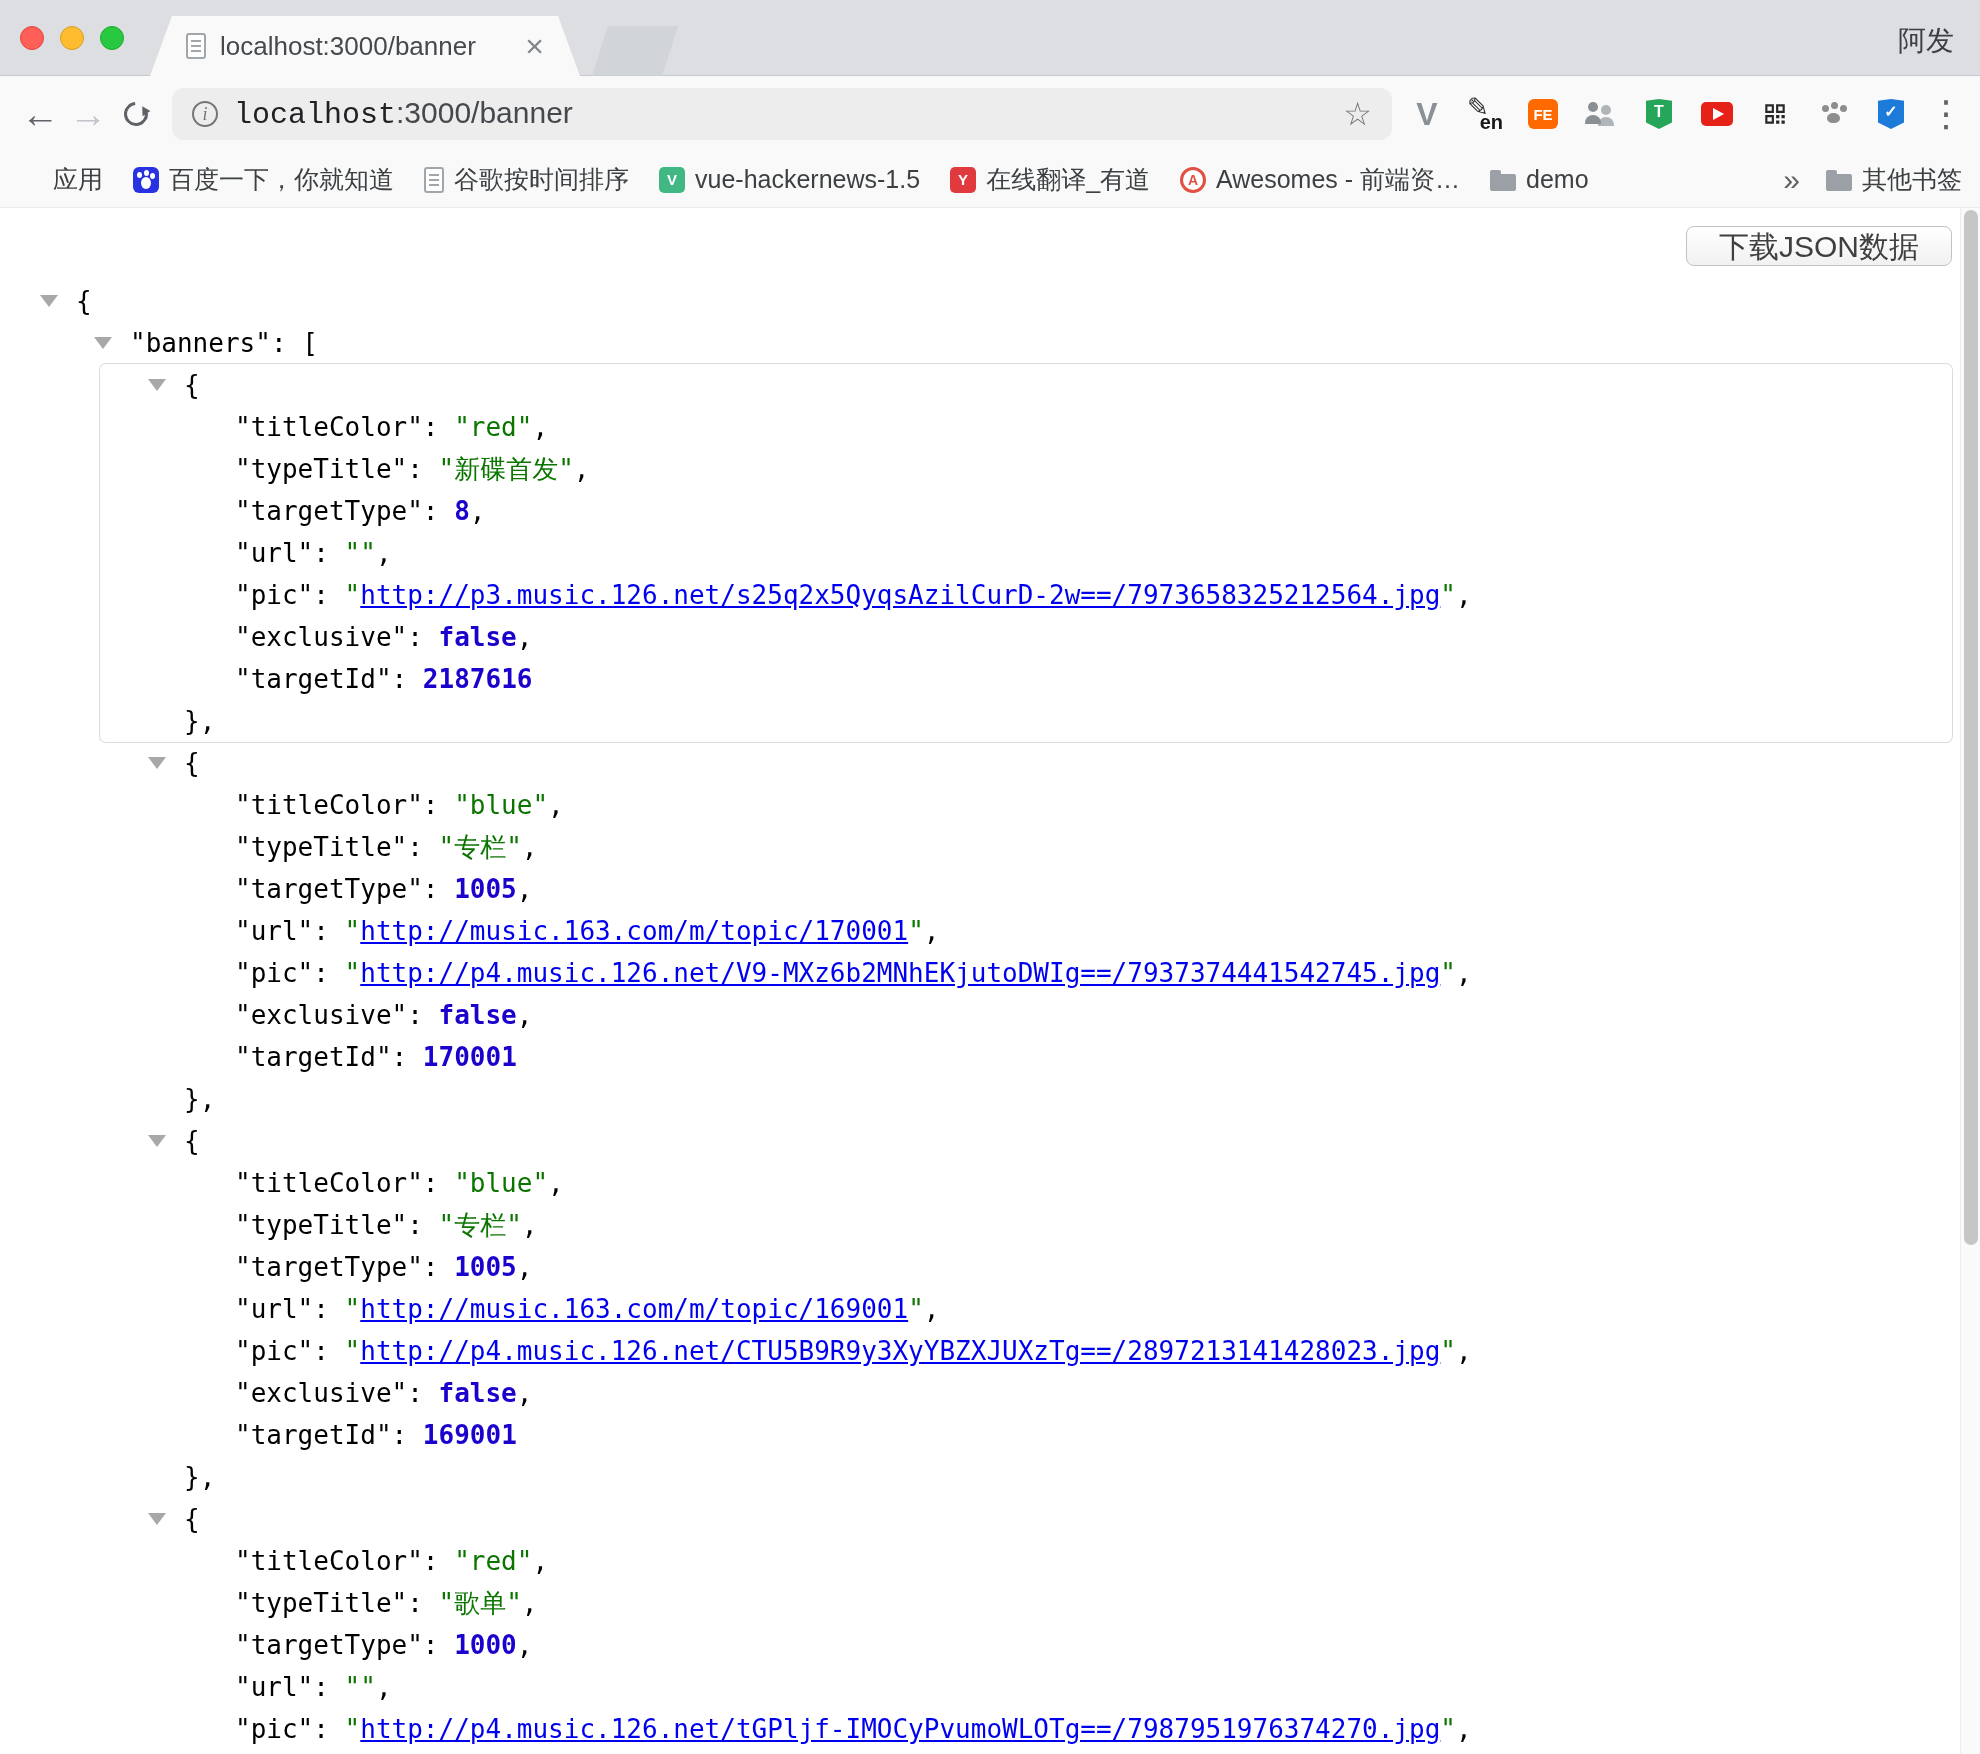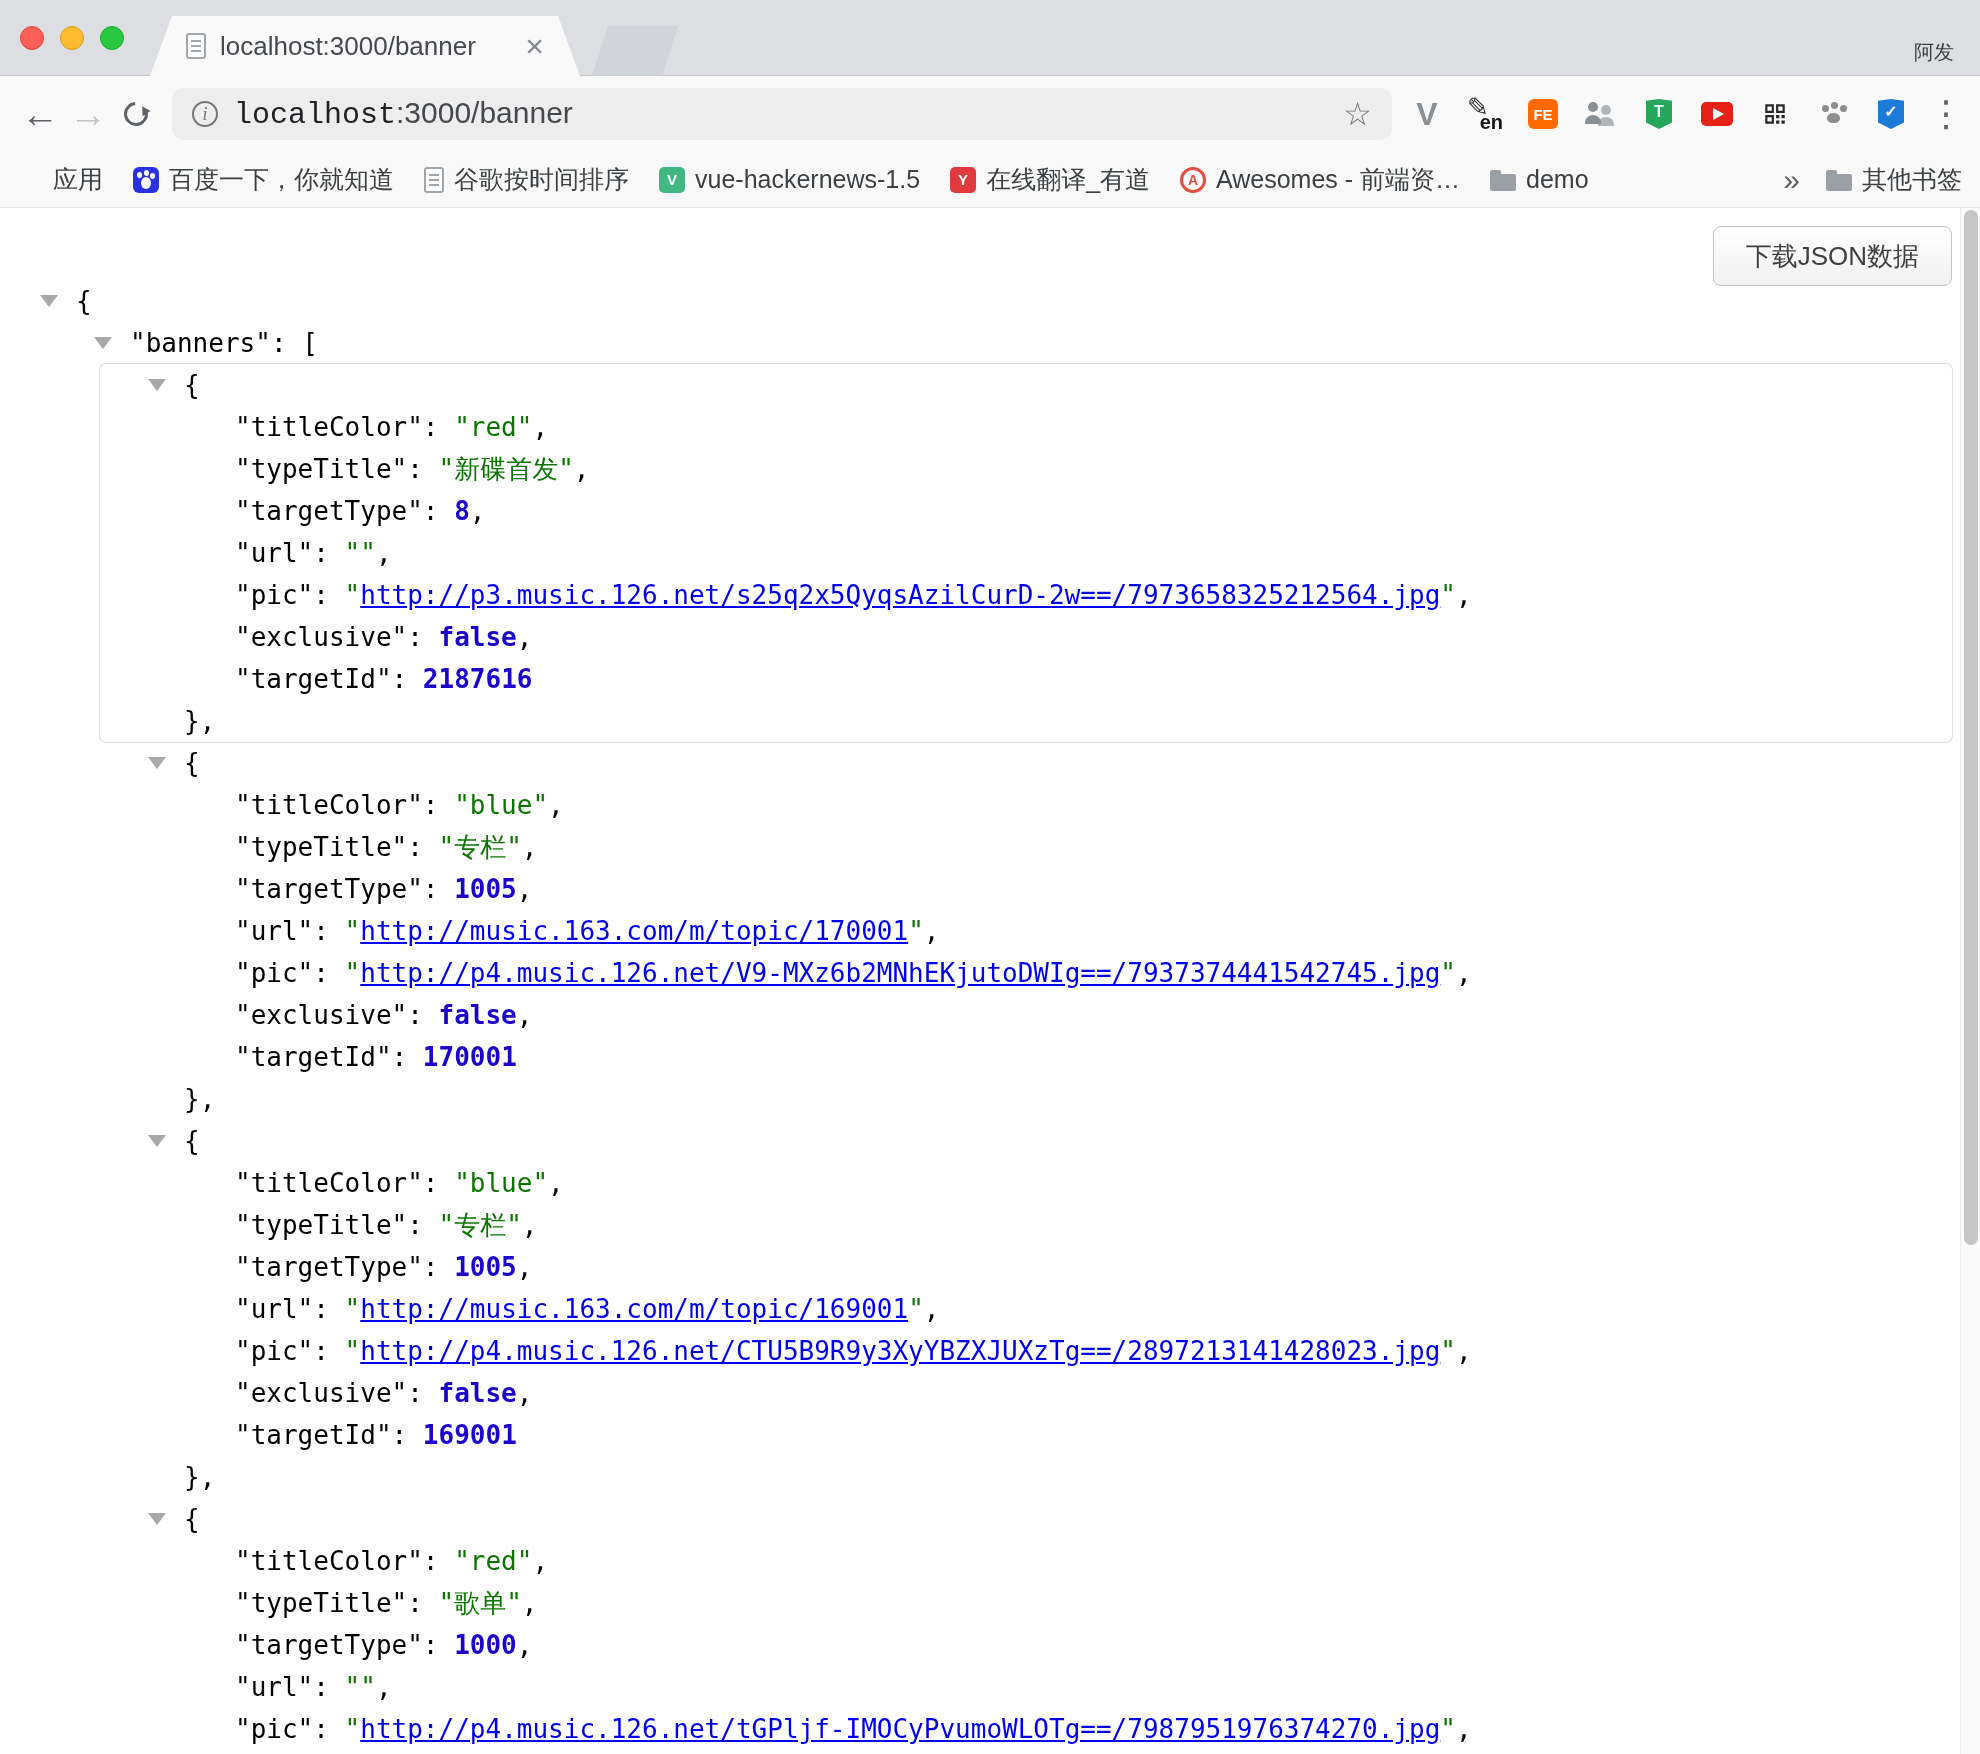--- a/index.html
+++ b/index.html
@@ -15,21 +15,21 @@
   .tl.yellow { background:#febc2e; border:1px solid #d89e24; }
   .tl.green { background:#28c840; border:1px solid #1aab29; }
   .tab { position:absolute; left:150px; top:16px; width:430px; height:60px; background:#f9f9f9;
          clip-path:polygon(22px 0, calc(100% - 22px) 0, 100% 100%, 0 100%);
          display:flex; align-items:center; padding:0 36px; }
   .tab-title { flex:1; font-size:26px; color:#45494d; margin-left:14px; white-space:nowrap;
                overflow:hidden; text-overflow:ellipsis; }
   .tab-close { font-size:32px; color:#80868b; line-height:1; margin-left:10px; }
   .tab-stub { position:absolute; left:592px; top:26px; width:86px; height:50px; background:#cdd0d4;
               clip-path:polygon(16px 0, 100% 0, calc(100% - 16px) 100%, 0 100%); opacity:.75; }
-  .profile { position:absolute; right:26px; top:22px; font-size:20px; color:#3c4043;margin-top:17px; }
+  .profile { position:absolute; right:26px; top:22px; font-size:28px; color:#3c4043; }
 
   
   .navbar { height:76px; background:#f9f9f9; display:flex; align-items:center; padding:0 16px; }
   .navbtn { width:48px; height:48px; display:flex; align-items:center; justify-content:center;
             font-size:38px; color:#5f6368; }
   .navbtn.fwd { color:#c1c5c9; }
   .reload-circle { width:24px; height:24px; border:3px solid #5f6368; border-radius:50%;
                    border-top-color:transparent; transform:rotate(40deg); position:relative; }
   .reload-circle::after { content:""; position:absolute; top:-8px; right:-4px;
                    border:5px solid transparent; border-bottom:8px solid #5f6368; transform:rotate(48deg); }
@@ -108,22 +108,22 @@
                   display:flex; align-items:center; padding:0 18px;text-align:center; }
   .bm-items { display:flex; align-items:center; gap:30px; }
   .bookmark { display:flex; align-items:center; gap:10px; white-space:nowrap; }
   .bm-label { font-size:25px; color:#3c4043; }
   .bm-right { margin-left:auto; display:flex; align-items:center; gap:26px; }
   .chev { font-size:30px; color:#5f6368; }
 
   
   .content { position:relative; height:1546px; background:#fff; overflow:hidden; }
   .actions { position:absolute; top:18px; right:28px; display:flex; gap:20px; }
-  .download-btn { height:60px; padding:0 32px; border:1px solid #c2c2c2; border-radius:8px;
-                  background:linear-gradient(#ffffff,#f1f1f1); font-size:26px; color:#3f3f3f;
+  .download-btn { height:40px; padding:0 32px; border:1px solid #c2c2c2; border-radius:8px;
+                  background:linear-gradient(#ffffff,#f1f1f1); font-size:30px; color:#3f3f3f;
                   font-family:"Liberation Sans", sans-serif; }
   .seg { display:flex; border:1px solid #c2c2c2; border-radius:8px; overflow:hidden;
          background:linear-gradient(#ffffff,#f1f1f1); }
   .seg button { height:46px; padding:0 28px; border:none; background:transparent; font-size:26px;
                 color:#3f3f3f; font-family:"Liberation Sans", sans-serif; }
   .seg button + button { border-left:1px solid #c9c9c9; }
 
   
   .json-tree { padding-top:72px; margin-right:28px; font-family:"DejaVu Sans Mono", monospace;
                font-size:26px; color:#000; }

